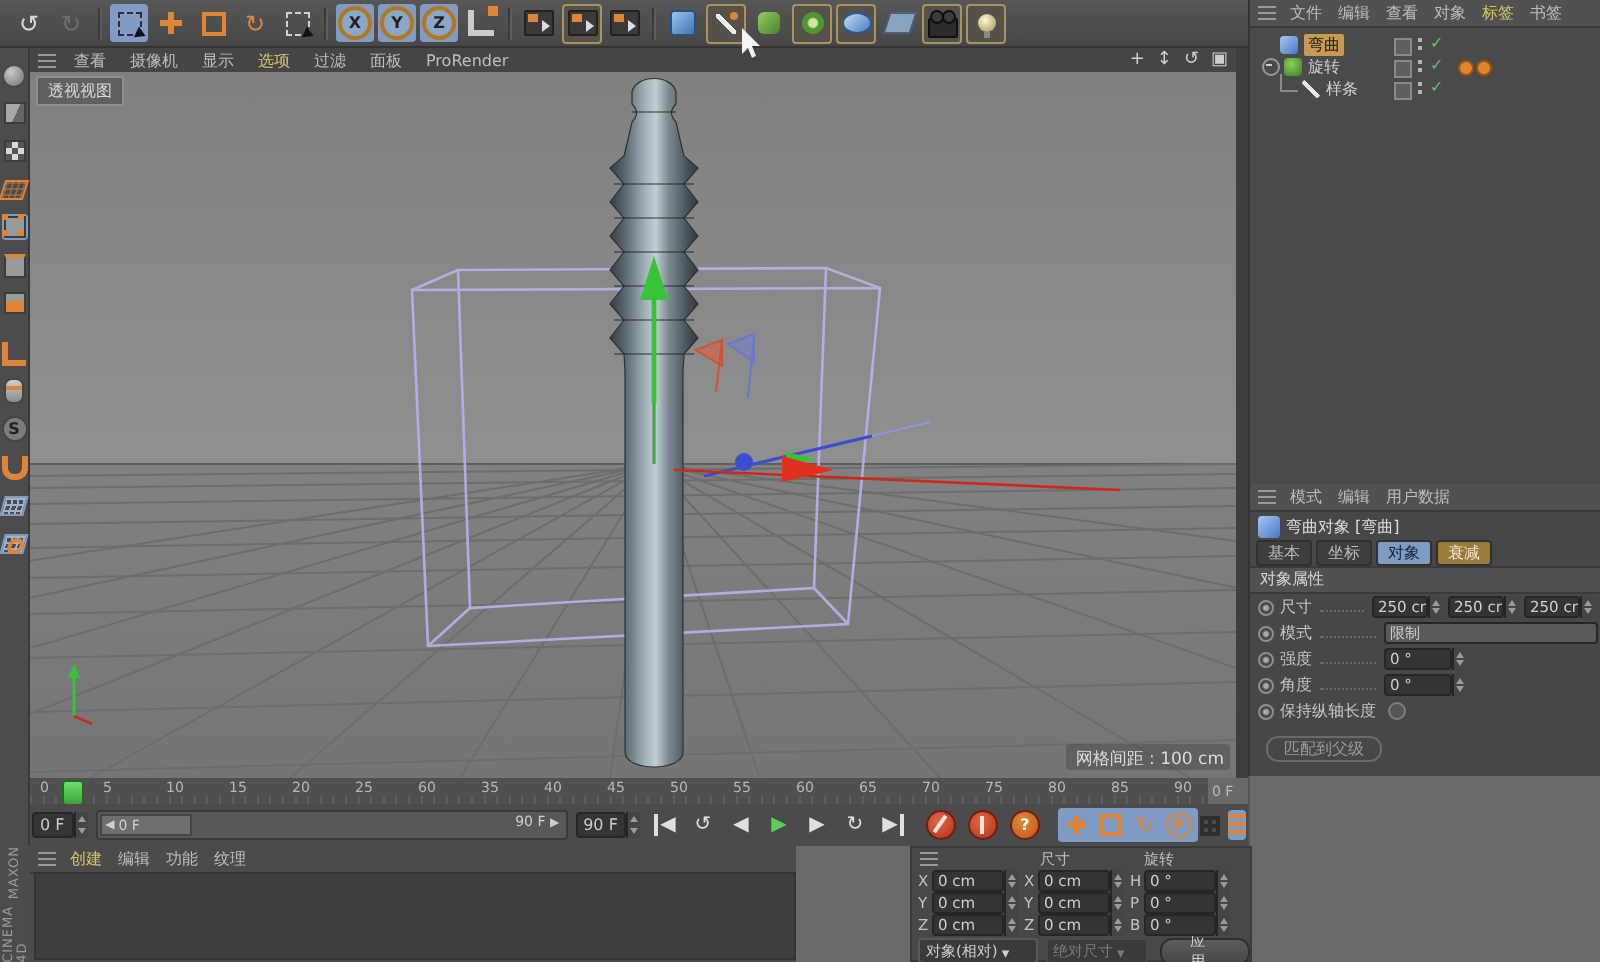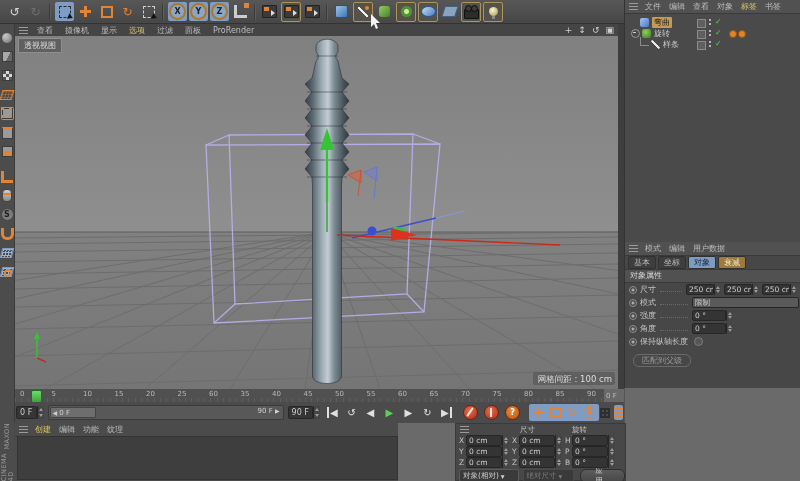--- a/index.html
+++ b/index.html
@@ -509,20 +509,24 @@
   </div>
 </div>
 
 <div id="ampanel" class="abs nosel">
   <div class="pmenu">
     <div class="burger"></div>
     <span class="mi">模式</span>
     <span class="mi">编辑</span>
     <span class="mi">用户数据</span>
   </div>
+  <div id="amtitle">
+    <div class="objico ico-bend" style="width:11px;height:11px;"></div>
+    <span>弯曲对象 [弯曲]</span>
+  </div>
   <div id="amtabs">
     <span class="tab">基本</span>
     <span class="tab">坐标</span>
     <span class="tab active">对象</span>
     <span class="tab accent">衰减</span>
   </div>
   <div id="amsection">对象属性</div>
 
   <div class="prow">
     <div class="animdot"></div>

